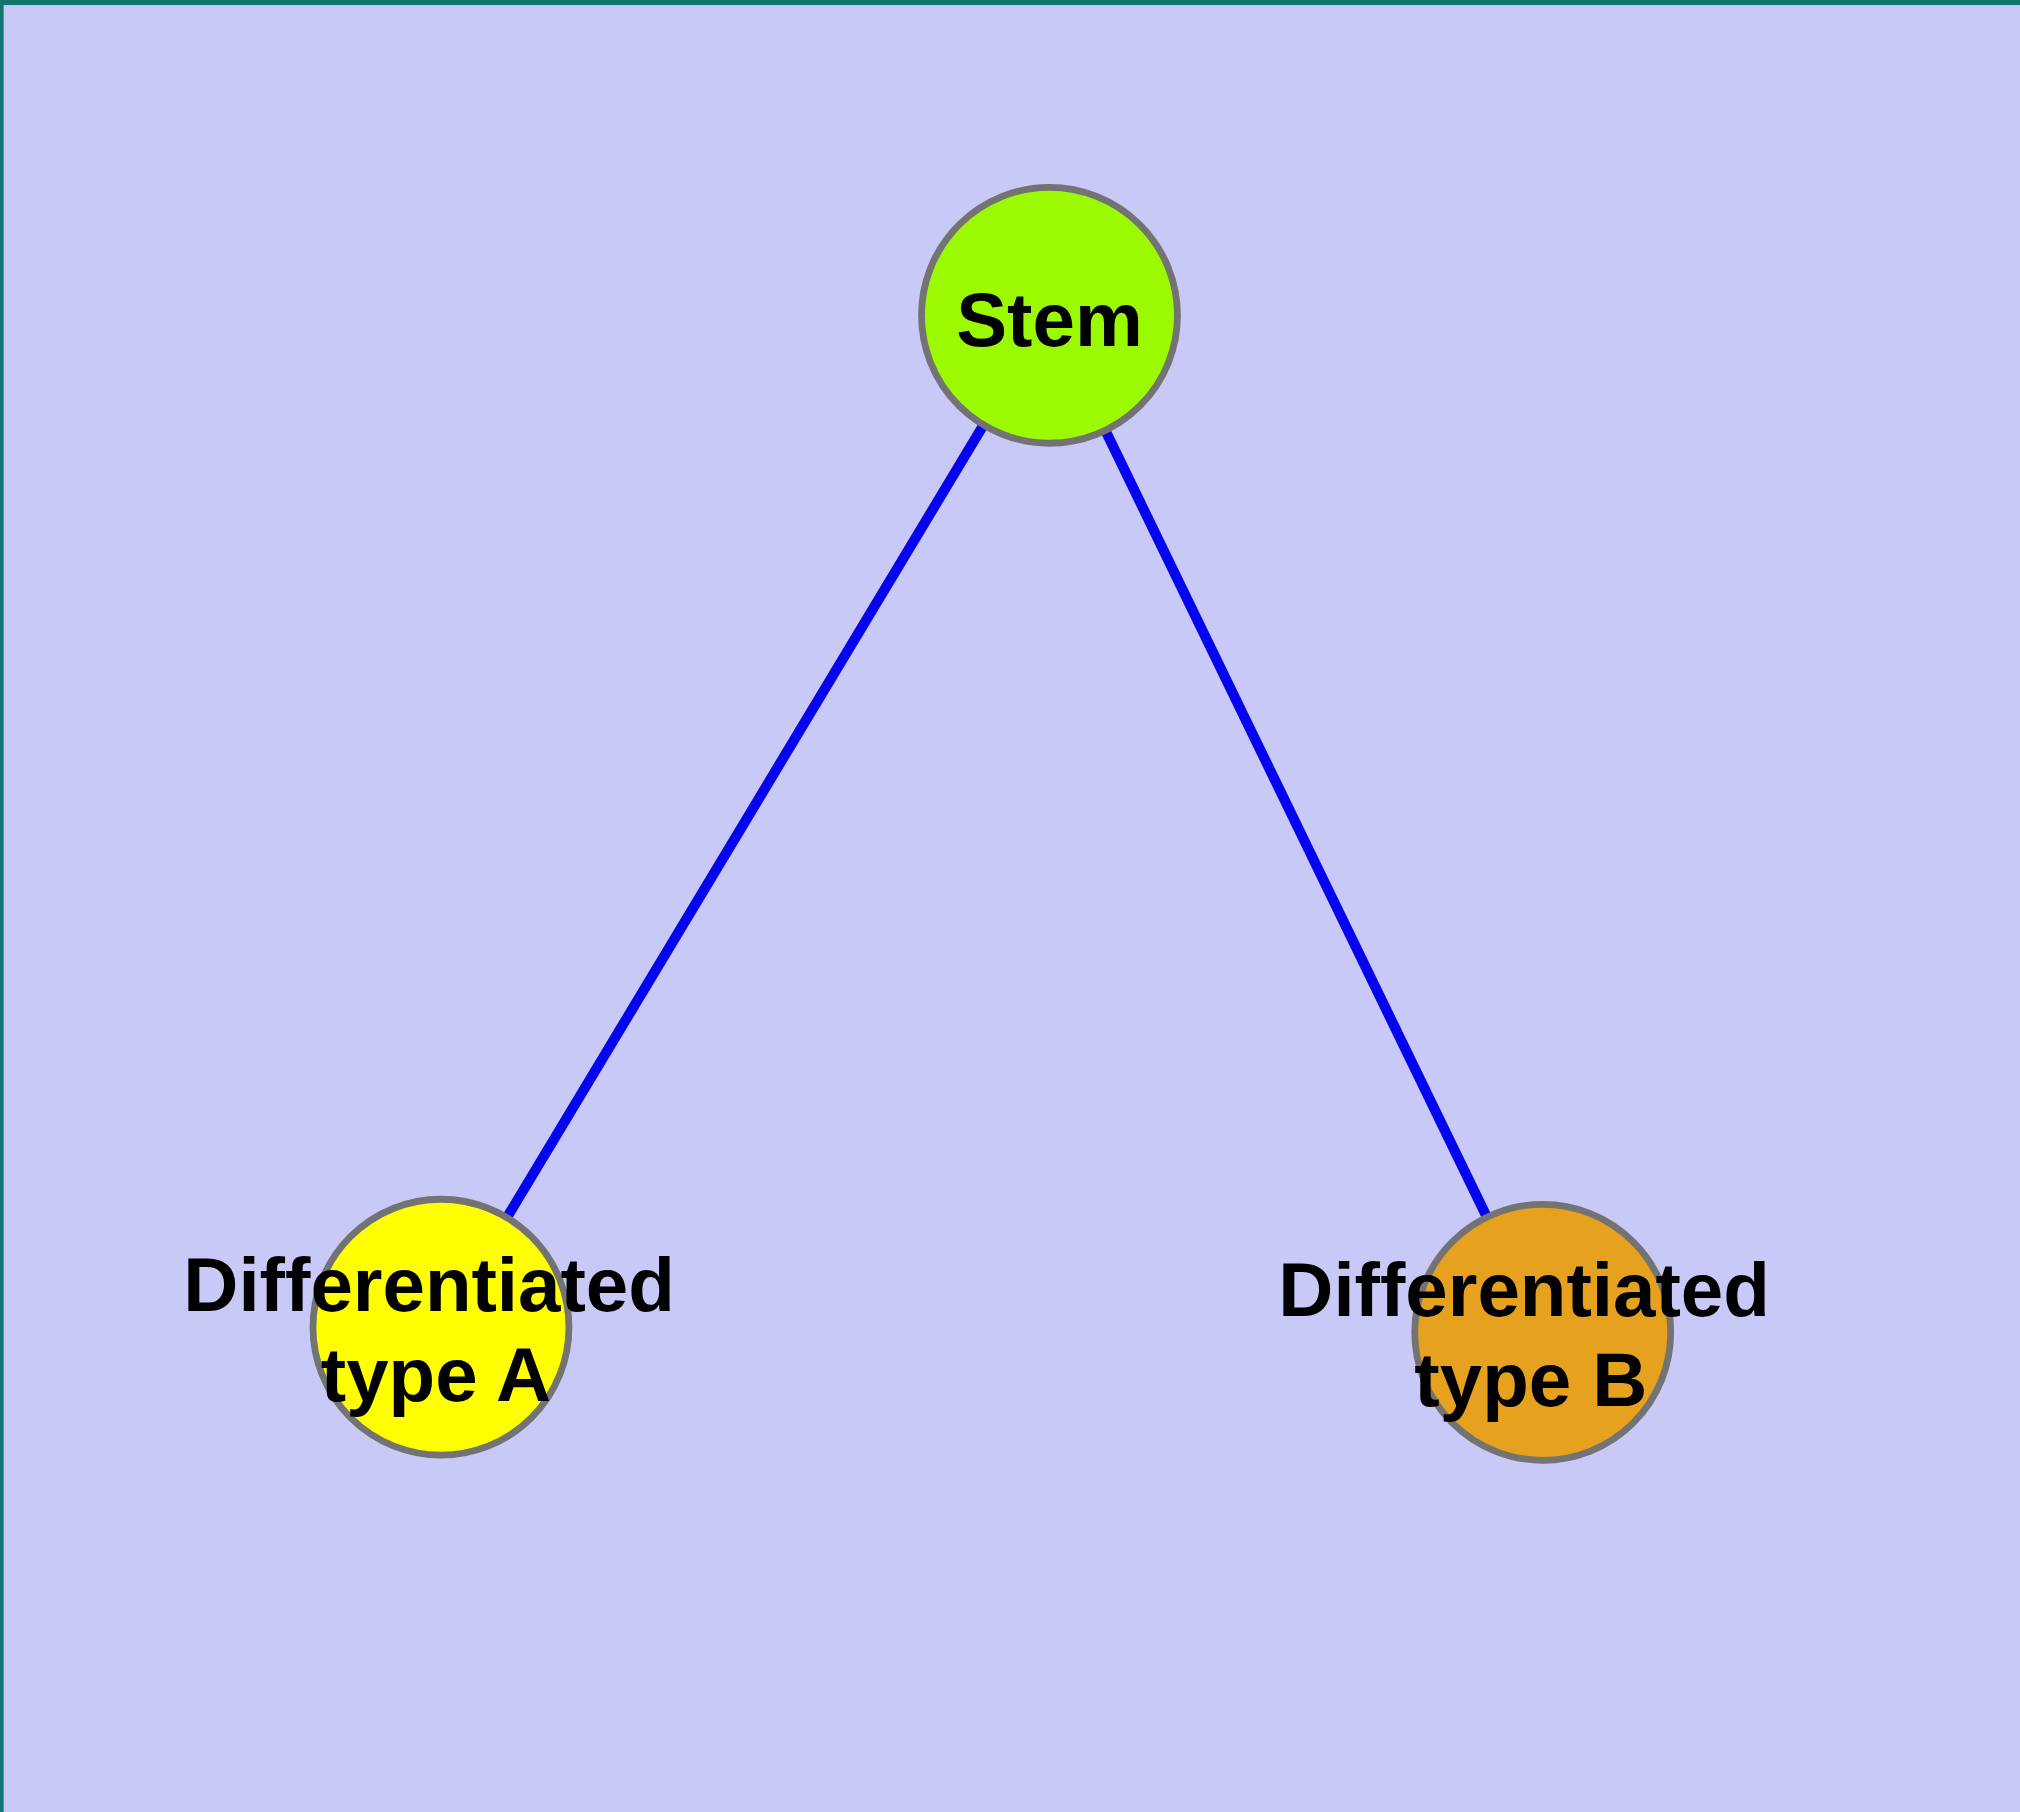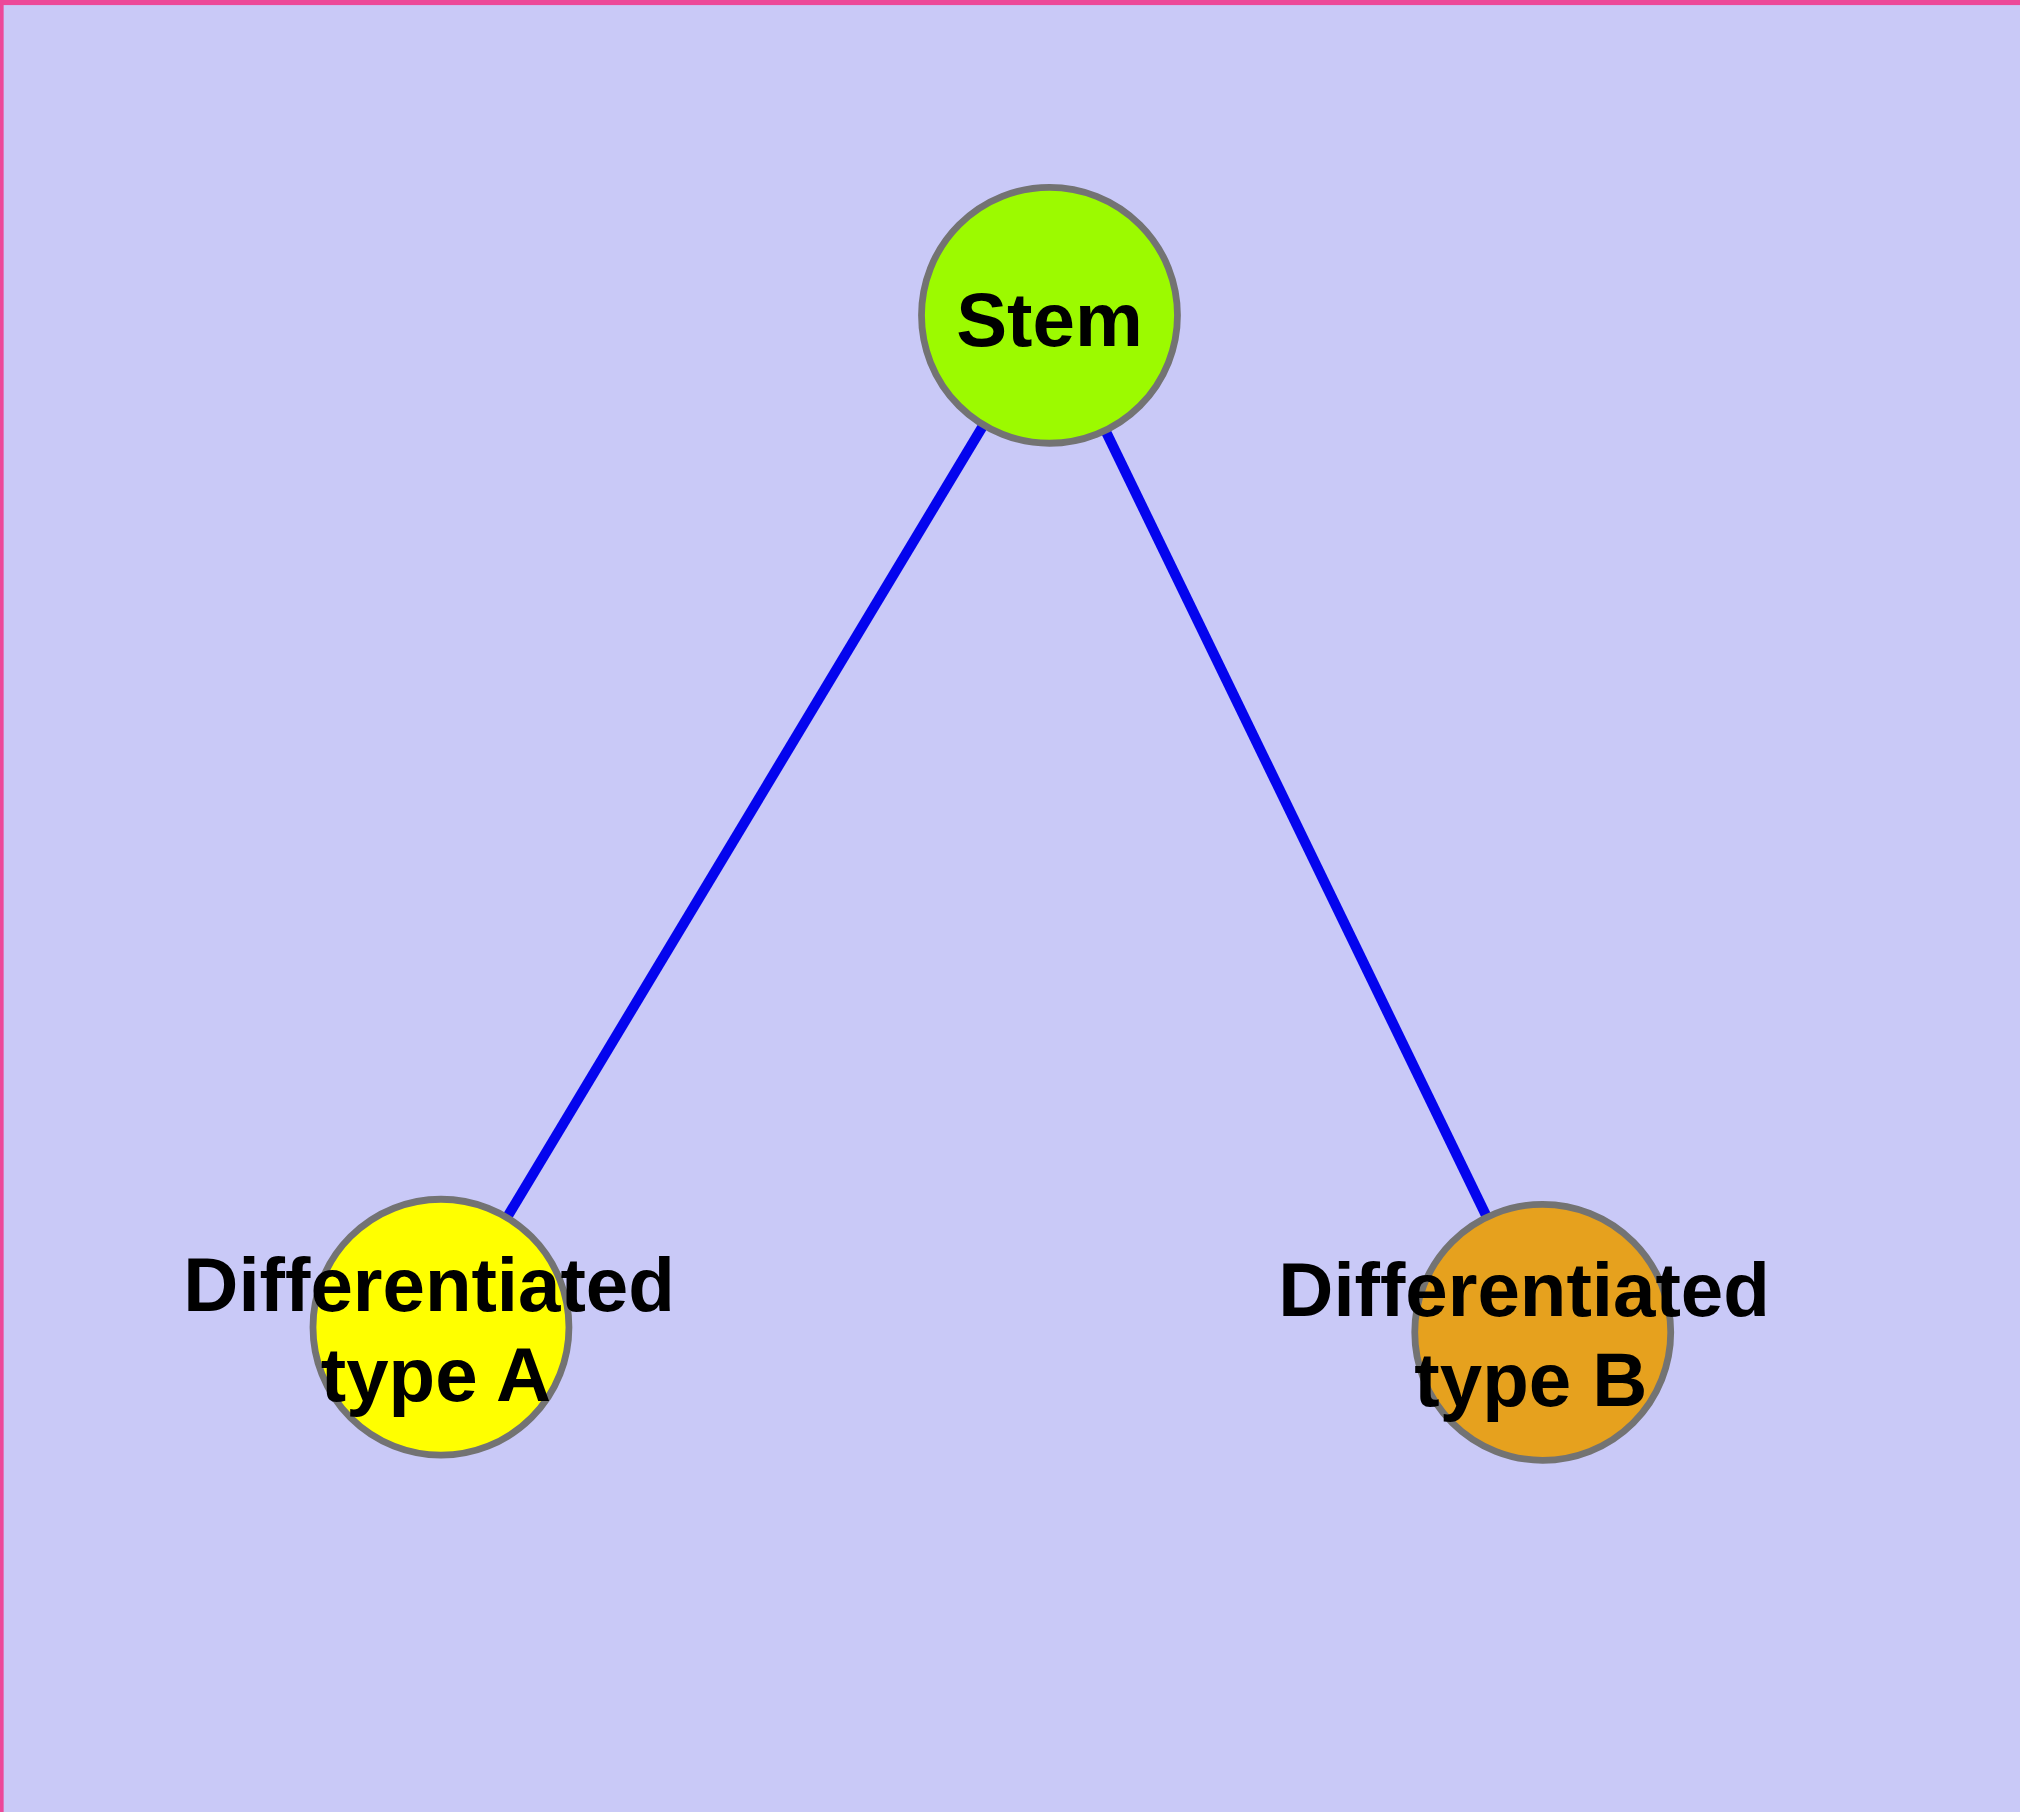--- a/index.html
+++ b/index.html
@@ -5,21 +5,21 @@
   html, body {
     margin: 0;
     padding: 0;
     background: #ffffff;
     font-family: "Liberation Sans", sans-serif;
   }
   .canvas {
     position: relative;
     width: 2021px;
     height: 1812px;
-    background: #ec4899;
+    background: #0f766e;
     overflow: hidden;
   }
   .canvas svg {
     position: absolute;
     left: 0;
     top: 0;
     display: block;
   }
   .node-circle {
     stroke-width: 8px;

